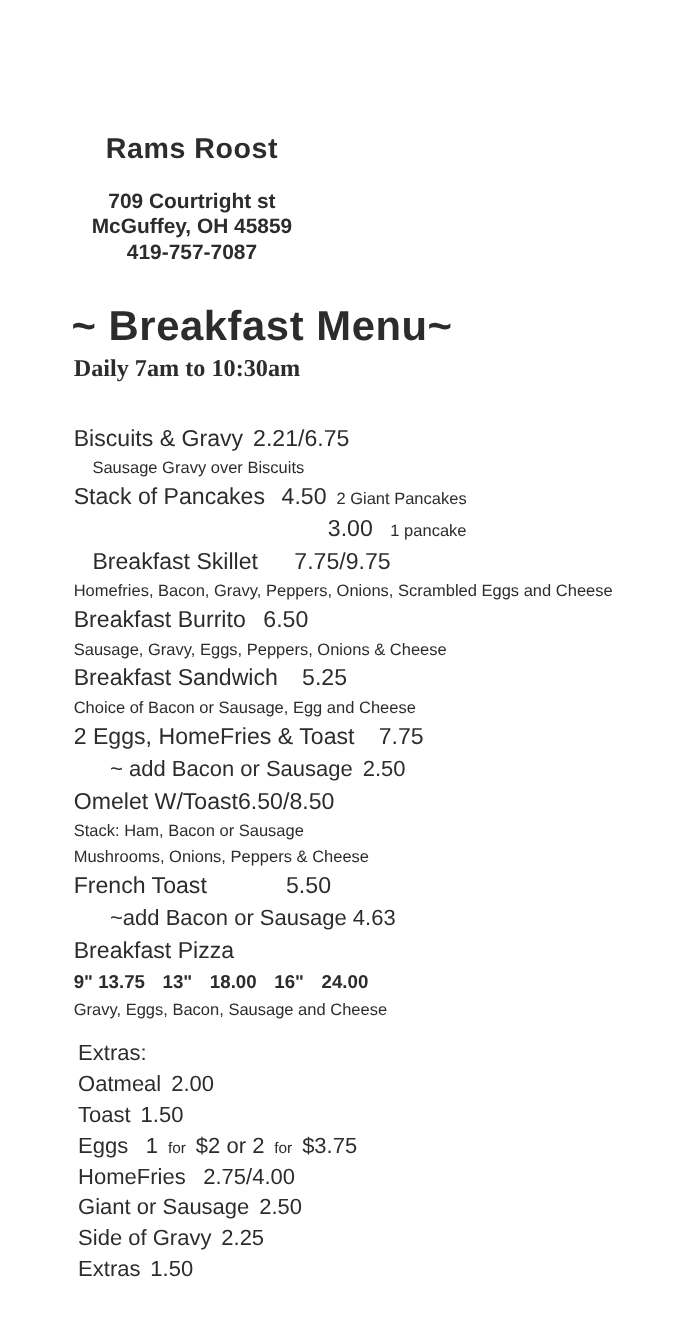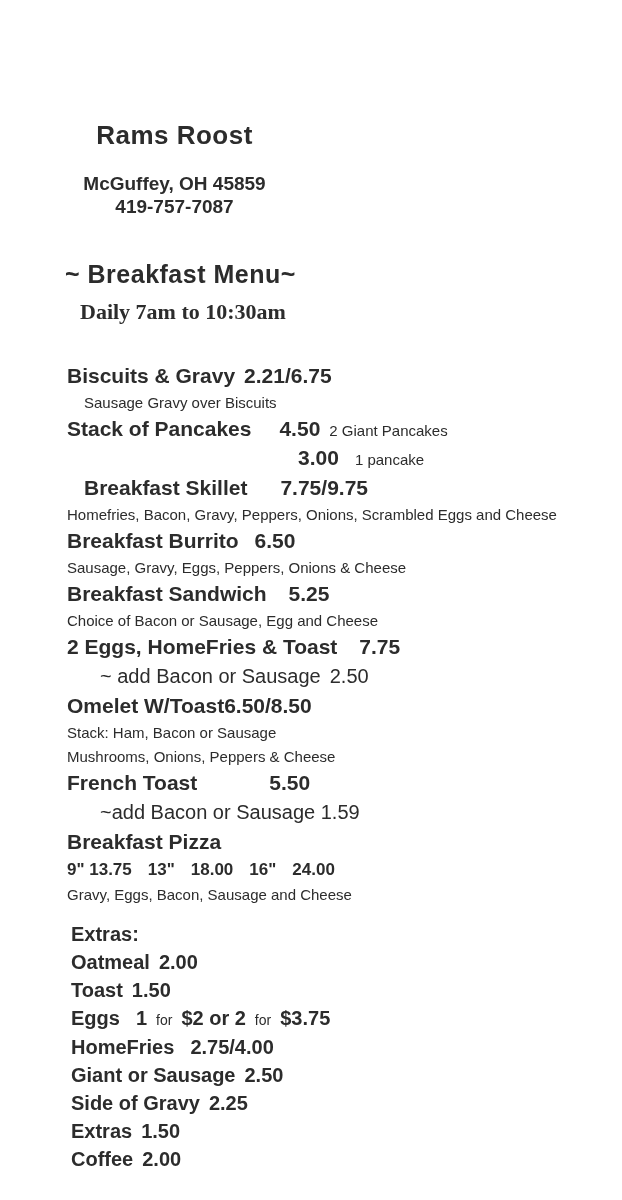--- a/index.html
+++ b/index.html
@@ -8,65 +8,66 @@
     background:#ffffff;color:#2c2c2c;
     font-family:"Liberation Sans", sans-serif;
     -webkit-font-smoothing:antialiased;
   }
   .page{padding:120px 0 0 67px;}
 
   
   .header-block{width:215px;text-align:center;}
   .restaurant-name{font-size:26px;font-weight:700;line-height:30px;letter-spacing:.5px;}
   .address-block{margin-top:22px;font-size:19px;font-weight:700;line-height:23px;}
-  .menu-title{margin-top:39px;margin-left:-2px;font-size:25px;font-weight:700;line-height:34px;letter-spacing:.5px;}
-  .hours{margin-top:8px;margin-left:13px;font-size:22px;font-weight:700;line-height:26px;font-family:"Liberation Serif", serif;}
+  .menu-title{margin-top:39px;margin-left:-2px;font-size:38px;font-weight:700;line-height:34px;letter-spacing:.5px;}
+  .hours{margin-top:8px;font-size:22px;font-weight:700;line-height:26px;font-family:"Liberation Serif", serif;}
 
   
   .menu{margin-top:37px;}
   .line{white-space:nowrap;}
   [data-name="menu-item-row"]{line-height:27px;}
   [data-name="menu-item-description"]{line-height:24px;}
   [data-name="menu-addon-row"]{line-height:29px;}
   [data-name="pancake-price-row"]{line-height:28px;}
   [data-name="pizza-price-row"]{line-height:26px;}
   [data-name="extras-header-row"],[data-name="extras-row"]{line-height:27px;}
 
   
-  .s-item{font-weight:700;font-size:21px;}
+  .s-item{font-weight:400;font-size:21px;}
   .s-desc{font-size:15px;}
   .s-note{font-size:15px;}
   .s-addon{font-size:20px;}
   .s-pizza{font-weight:700;font-size:17px;}
-  .s-extra{font-weight:700;font-size:20px;}
+  .s-extra{font-weight:400;font-size:20px;}
   .s-for{font-size:14px;}
 
   
   .gap-xs{margin-left:9px;}
   .gap-sm{margin-left:16px;}
   .gap-md{margin-left:22px;}
-  .gap-lg{margin-left:28px;}
+  .gap-lg{margin-left:15px;}
   .gap-xl{margin-left:33px;}
   .gap-xxl{}
   .gap-xxxl{margin-left:72px;}
 
   
   .v-indent-sm{padding-left:17px;}
   .v-indent-md{padding-left:33px;}
   .v-price-only{padding-left:231px;}
   .v-extras{padding-left:4px;}
   .v-extras-start{margin-top:14px;}
 </style>
 </head>
 <body>
 
 <div class="page" data-name="menu-page">
   <div class="header-block" data-name="menu-header">
     <div class="restaurant-name" data-name="restaurant-name">Rams Roost</div>
     <div class="address-block" data-name="address-block">
+      <div data-name="address-line1">709 Courtright st</div>
       <div data-name="address-line2">McGuffey, OH 45859</div>
       <div data-name="phone-number">419-757-7087</div>
     </div>
   </div>
 
   <div class="menu-title" data-name="menu-title">~ Breakfast Menu~</div>
   <div class="hours" data-name="menu-hours">Daily 7am to 10:30am</div>
 
   <div class="menu" data-name="menu-lines">
       <div class="line" data-name="menu-item-row"><span class="s-item" data-name="item-name">Biscuits &amp; Gravy</span><span class="s-item gap-xs" data-name="item-price">2.21/6.75</span></div>
@@ -78,27 +79,26 @@
       <div class="line" data-name="menu-item-row"><span class="s-item" data-name="item-name">Breakfast Burrito</span><span class="s-item gap-sm" data-name="item-price">6.50</span></div>
       <div class="line" data-name="menu-item-description"><span class="s-desc" data-name="item-description">Sausage, Gravy, Eggs, Peppers, Onions &amp; Cheese</span></div>
       <div class="line" data-name="menu-item-row"><span class="s-item" data-name="item-name">Breakfast Sandwich</span><span class="s-item gap-md" data-name="item-price">5.25</span></div>
       <div class="line" data-name="menu-item-description"><span class="s-desc" data-name="item-description">Choice of Bacon or Sausage, Egg and Cheese</span></div>
       <div class="line" data-name="menu-item-row"><span class="s-item" data-name="item-name">2 Eggs, HomeFries &amp; Toast</span><span class="s-item gap-md" data-name="item-price">7.75</span></div>
       <div class="line v-indent-md" data-name="menu-addon-row"><span class="s-addon" data-name="addon-text">~ add Bacon or Sausage</span><span class="s-addon gap-xs" data-name="addon-price">2.50</span></div>
       <div class="line" data-name="menu-item-row"><span class="s-item" data-name="item-name">Omelet W/Toast</span><span class="s-item gap-xxl" data-name="item-price">6.50/8.50</span></div>
       <div class="line" data-name="menu-item-description"><span class="s-desc" data-name="item-description">Stack: Ham, Bacon or Sausage</span></div>
       <div class="line" data-name="menu-item-description"><span class="s-desc" data-name="item-description">Mushrooms, Onions, Peppers &amp;  Cheese</span></div>
       <div class="line" data-name="menu-item-row"><span class="s-item" data-name="item-name">French Toast</span><span class="s-item gap-xxxl" data-name="item-price">5.50</span></div>
-      <div class="line v-indent-md" data-name="menu-addon-row"><span class="s-addon" data-name="addon-text">~add Bacon or Sausage 1.59</span></div>
+      <div class="line v-indent-md" data-name="menu-addon-row"><span class="s-addon" data-name="addon-text">~add Bacon or Sausage 4.63</span></div>
       <div class="line" data-name="menu-item-row"><span class="s-item" data-name="item-name">Breakfast Pizza</span></div>
       <div class="line" data-name="pizza-price-row"><span class="s-pizza" data-name="pizza-price">9" 13.75</span><span class="s-pizza gap-sm" data-name="pizza-size">13"</span><span class="s-pizza gap-sm" data-name="pizza-price">18.00</span><span class="s-pizza gap-sm" data-name="pizza-size">16"</span><span class="s-pizza gap-sm" data-name="pizza-price">24.00</span></div>
       <div class="line" data-name="menu-item-description"><span class="s-desc" data-name="item-description">Gravy, Eggs, Bacon, Sausage and Cheese</span></div>
       <div class="line v-extras v-extras-start" data-name="extras-header-row"><span class="s-extra" data-name="section-title">Extras:</span></div>
       <div class="line v-extras" data-name="extras-row"><span class="s-extra" data-name="item-name">Oatmeal</span><span class="s-extra gap-xs" data-name="item-price">2.00</span></div>
       <div class="line v-extras" data-name="extras-row"><span class="s-extra" data-name="item-name">Toast</span><span class="s-extra gap-xs" data-name="item-price">1.50</span></div>
       <div class="line v-extras" data-name="extras-row"><span class="s-extra" data-name="item-name">Eggs</span><span class="s-extra gap-sm" data-name="item-qty">1</span><span class="s-for gap-xs" data-name="for-text">for</span><span class="s-extra gap-xs" data-name="item-price">$2 or 2</span><span class="s-for gap-xs" data-name="for-text">for</span><span class="s-extra gap-xs" data-name="item-price">$3.75</span></div>
       <div class="line v-extras" data-name="extras-row"><span class="s-extra" data-name="item-name">HomeFries</span><span class="s-extra gap-sm" data-name="item-price">2.75/4.00</span></div>
       <div class="line v-extras" data-name="extras-row"><span class="s-extra" data-name="item-name">Giant or Sausage</span><span class="s-extra gap-xs" data-name="item-price">2.50</span></div>
       <div class="line v-extras" data-name="extras-row"><span class="s-extra" data-name="item-name">Side of Gravy</span><span class="s-extra gap-xs" data-name="item-price">2.25</span></div>
       <div class="line v-extras" data-name="extras-row"><span class="s-extra" data-name="item-name">Extras</span><span class="s-extra gap-xs" data-name="item-price">1.50</span></div>
-      <div class="line v-extras" data-name="extras-row"><span class="s-extra" data-name="item-name">Coffee</span><span class="s-extra gap-xs" data-name="item-price">2.00</span></div>
     </div>
 </div>
 
 </body></html>

